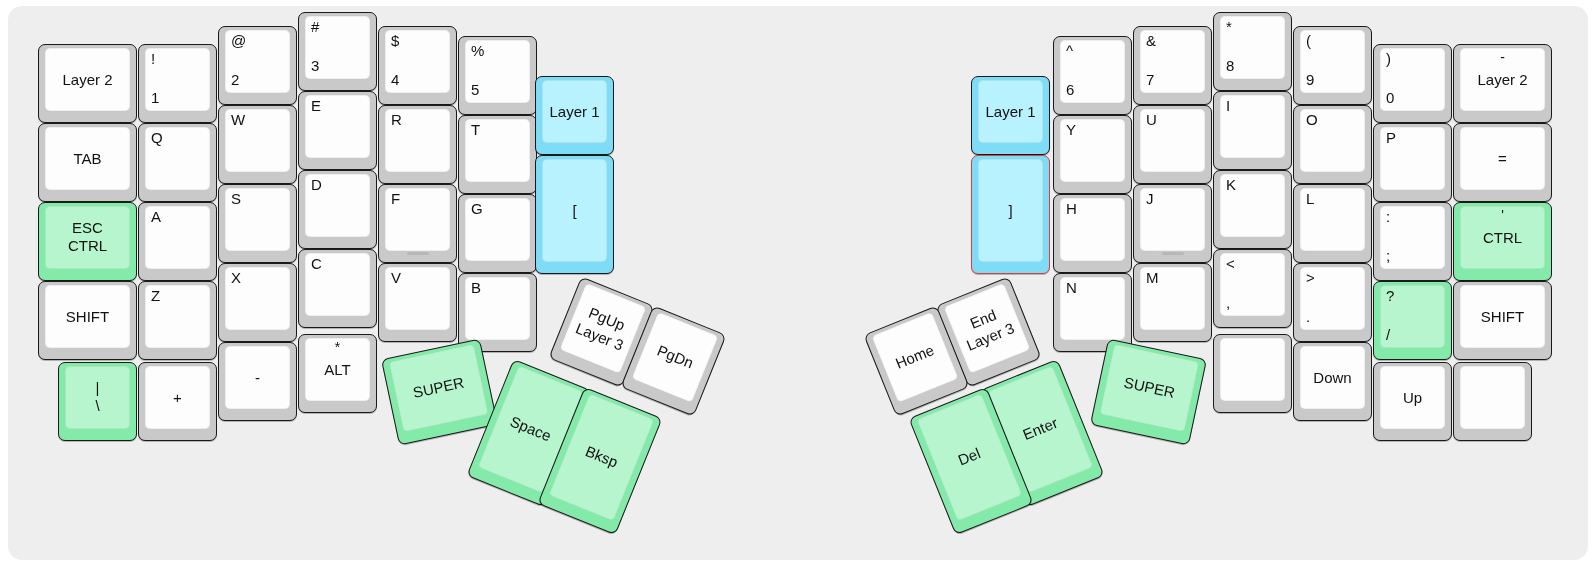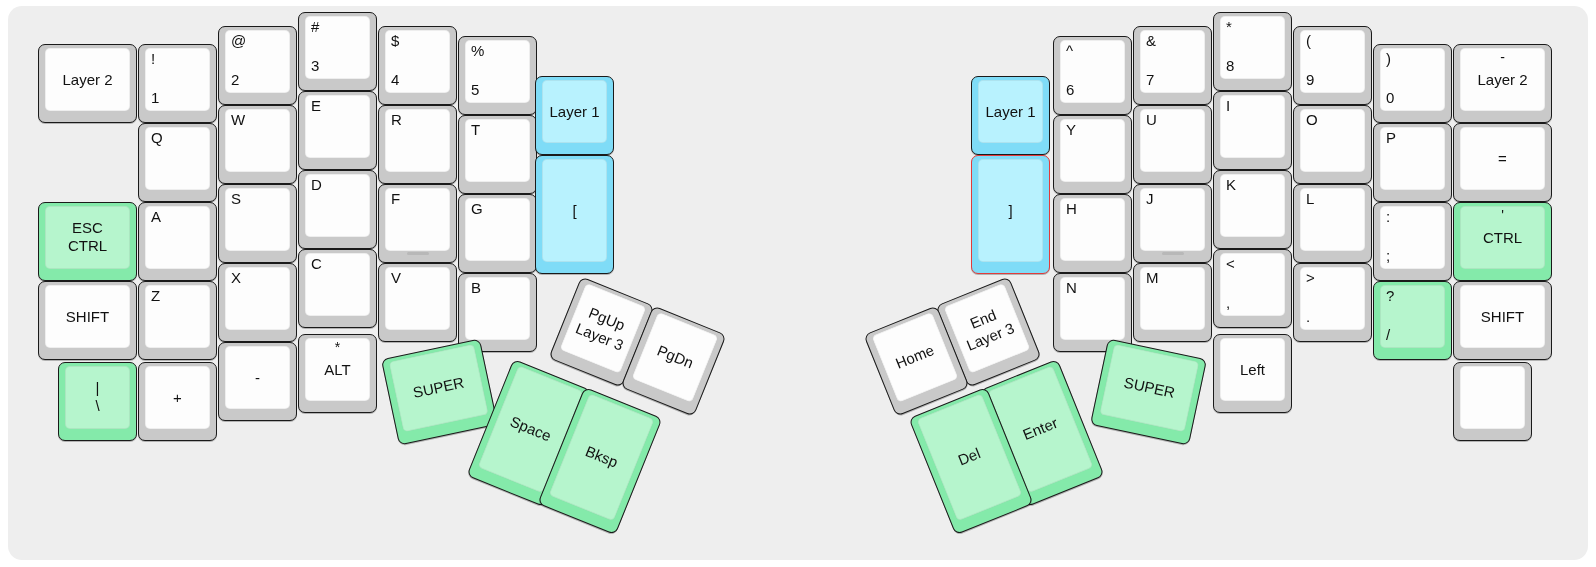--- a/index.html
+++ b/index.html
@@ -37,20 +37,26 @@
 
 <div id="stage">
   <div id="board">
     <div id="left-half" style="position: absolute; left: 0px; top: 0px; width: 100%; height: 100%;">
         <div class="key" style="left: 30px; top: 38px; width: 99px; height: 79px;">
           <div class="cap"></div>
           <div class="glyphs">
             <div class="ctr">Layer 2</div>
           </div>
         </div>
+        <div class="key" style="left: 30px; top: 117px; width: 99px; height: 79px;">
+          <div class="cap"></div>
+          <div class="glyphs">
+            <div class="ctr">TAB</div>
+          </div>
+        </div>
         <div class="key green" style="left: 30px; top: 196px; width: 99px; height: 79px;">
           <div class="cap"></div>
           <div class="glyphs">
             <div class="ctr2">
               <div>ESC</div>
               <div>CTRL</div>
             </div>
           </div>
         </div>
         <div class="key" style="left: 30px; top: 275px; width: 99px; height: 79px;">
@@ -344,23 +350,20 @@
         </div>
         <div class="key" style="left: 1205px; top: 243px; width: 79px; height: 79px;">
           <div class="cap"></div>
           <div class="glyphs">
             <div class="tl">&lt;</div>
             <div class="bl">,</div>
           </div>
         </div>
         <div class="key" style="left: 1205px; top: 328px; width: 79px; height: 79px;">
           <div class="cap"></div>
-          <div class="glyphs">
-            <div class="ctr">Left</div>
-          </div>
         </div>
         <div class="key" style="left: 1285px; top: 20px; width: 79px; height: 79px;">
           <div class="cap"></div>
           <div class="glyphs">
             <div class="tl">(</div>
             <div class="bl">9</div>
           </div>
         </div>
         <div class="key" style="left: 1285px; top: 99px; width: 79px; height: 79px;">
           <div class="cap"></div>
@@ -374,20 +377,26 @@
             <div class="tl">L</div>
           </div>
         </div>
         <div class="key" style="left: 1285px; top: 257px; width: 79px; height: 79px;">
           <div class="cap"></div>
           <div class="glyphs">
             <div class="tl">&gt;</div>
             <div class="bl">.</div>
           </div>
         </div>
+        <div class="key" style="left: 1285px; top: 336px; width: 79px; height: 79px;">
+          <div class="cap"></div>
+          <div class="glyphs">
+            <div class="ctr">Down</div>
+          </div>
+        </div>
         <div class="key" style="left: 1365px; top: 38px; width: 79px; height: 79px;">
           <div class="cap"></div>
           <div class="glyphs">
             <div class="tl">)</div>
             <div class="bl">0</div>
           </div>
         </div>
         <div class="key" style="left: 1365px; top: 117px; width: 79px; height: 79px;">
           <div class="cap"></div>
           <div class="glyphs">
@@ -399,20 +408,26 @@
           <div class="glyphs">
             <div class="tl">:</div>
             <div class="bl">;</div>
           </div>
         </div>
         <div class="key green" style="left: 1365px; top: 275px; width: 79px; height: 79px;">
           <div class="cap"></div>
           <div class="glyphs">
             <div class="tl">?</div>
             <div class="bl">/</div>
+          </div>
+        </div>
+        <div class="key" style="left: 1365px; top: 356px; width: 79px; height: 79px;">
+          <div class="cap"></div>
+          <div class="glyphs">
+            <div class="ctr">Up</div>
           </div>
         </div>
         <div class="key" style="left: 1445px; top: 38px; width: 99px; height: 79px;">
           <div class="cap"></div>
           <div class="glyphs">
             <div class="tc">-</div>
             <div class="ctr">Layer 2</div>
           </div>
         </div>
         <div class="key" style="left: 1445px; top: 117px; width: 99px; height: 79px;">

